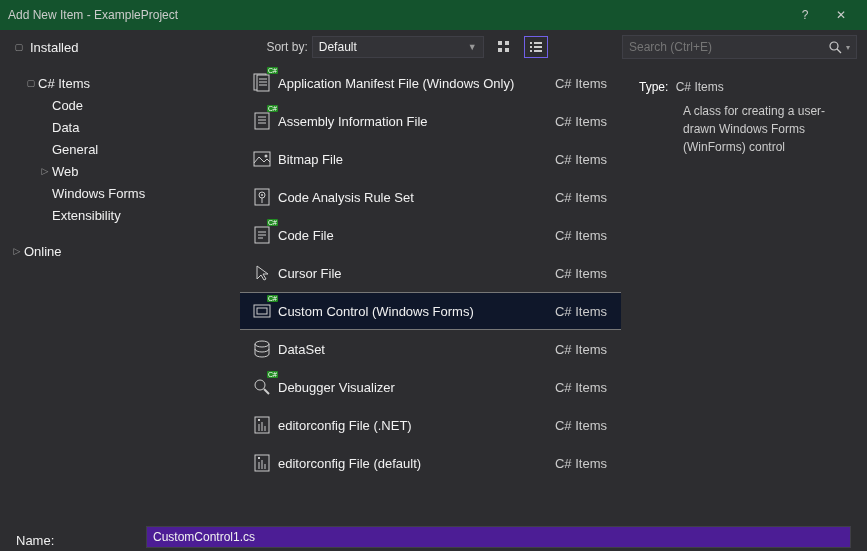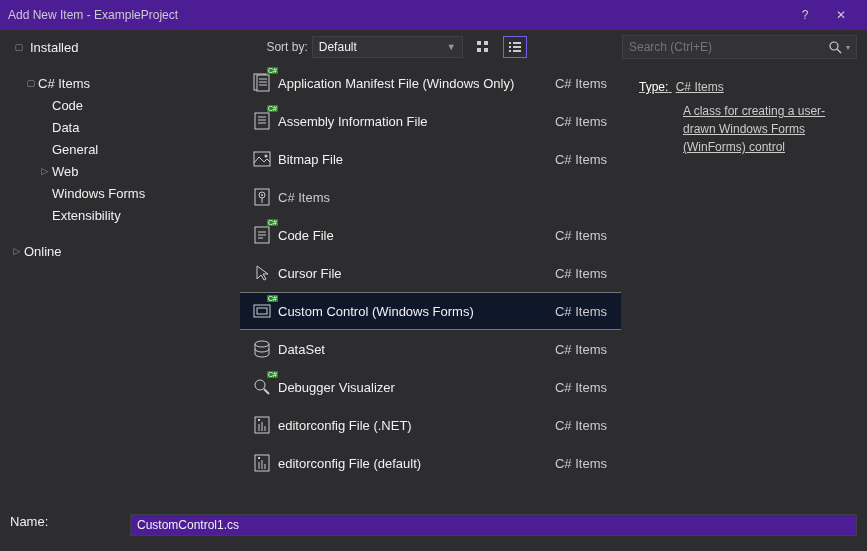--- a/index.html
+++ b/index.html
@@ -1,25 +1,25 @@
 <!DOCTYPE html>
 <html><head>
 <meta charset="utf-8">
 <style>
   * { box-sizing: border-box; margin: 0; padding: 0; font-family: "Segoe UI", Arial, sans-serif; }
   body { background: #2d2d30; color: #f1f1f1; width: 867px; height: 551px; overflow: hidden; font-size: 13px; }
   
-  .titlebar { height: 30px; display: flex; align-items: center; padding: 0 8px; background: #4c1d95; }
+  .titlebar { height: 30px; display: flex; align-items: center; padding: 0 8px; background: #14532d; }
   .titlebar-title { flex: 1; font-size: 12px; color: #ccc; }
   .titlebar-btn { width: 36px; height: 30px; display: flex; align-items: center; justify-content: center; cursor: pointer; font-size: 12px; color: #ccc; }
   
   .toolbar { height: 34px; display: flex; align-items: center; padding: 0 10px; gap: 8px; }
   .installed-label { display: flex; align-items: center; gap: 4px; cursor: pointer; padding-left: 2px; }
   .sortby-label { margin-left: auto; color: #ccc; font-size: 12px; margin-right: -4px; margin-left:180px; }
-  .sortby-combo { height: 22px; background: #333337; border: 1px solid #3f3f46; color: #f1f1f1; padding: 0 6px; width: 151px; display: flex; align-items: center; justify-content: space-between; cursor: pointer; font-size:12px;}
+  .sortby-combo { height: 22px; background: #333337; border: 1px solid #3f3f46; color: #f1f1f1; padding: 0 6px; width: 172px; display: flex; align-items: center; justify-content: space-between; cursor: pointer; font-size:12px;}
   .view-btn { width: 24px; height: 22px; display: flex; align-items: center; justify-content: center; cursor: pointer; border: 1px solid transparent; }
   .view-btn.active { border: 1px solid #7160E8; }
   .spacer-right { flex:1; }
   .search-box { height: 24px; background: #333337; border: 1px solid #3f3f46; display: flex; align-items: center; padding: 0 6px; width: 235px; }
   .search-input { flex: 1; background: transparent; border: none; color: #eab308; outline: none; font-size: 12px; }
   
   .main { display: flex; height: 450px; }
   
   .tree { width: 240px; padding: 8px 0 8px 10px; overflow-y: auto; }
   .tree-item { display: flex; align-items: center; height: 22px; cursor: pointer; font-size: 13px; color: #f1f1f1; }
@@ -33,26 +33,26 @@
   .template-list::-webkit-scrollbar-track { background: #3e3e42; }
   .template-list::-webkit-scrollbar-thumb { background: #686868; }
   .template-list::-webkit-scrollbar-button:single-button { height: 18px; background: #3e3e42; }
   
   .template-item { height: 38px; display: flex; align-items: center; padding: 0 10px; gap: 4px; cursor: pointer; }
   .template-item.selected { background: #0f172a; border-top:1px solid #777; border-bottom:1px solid #777;}
   .template-icon { width: 24px; height: 24px; display: flex; align-items: center; justify-content: center; }
   .template-label { flex: 1; font-size: 13px; }
   .template-cat { font-size: 13px; color: #ccc; padding-right: 4px; }
   
-  .desc-panel { width: 246px; padding: 14px 18px; font-size: 12px; color: #ccc; line-height: 1.5; text-decoration: underline; }
+  .desc-panel { width: 246px; padding: 14px 18px; font-size: 12px; color: #ccc; line-height: 1.5; }
   .desc-type-label { color: #fff; }
   .desc-type-value { color: #ccc; }
   .desc-text { margin-top: 6px; color: #ccc; margin-left: 44px; }
   
-  .name-row { height: 34px; display: flex; align-items: flex-start; padding: 0 10px; gap: 10px; }
+  .name-row { height: 34px; display: flex; align-items: flex-end; padding: 0 16px; gap: 20px; }
   .name-label { width: 110px; font-size: 13px; }
   .name-input { flex: 1; height: 22px; background: #4c1d95; border: 1px solid #3f3f46; color: #f1f1f1; padding: 0 6px; outline: none; font-size: 12px; }
   
   .button-row { height: 48px; display: flex; align-items: center; justify-content: flex-end; padding: 0 14px; gap: 10px; }
   
   svg { display: block; }
   .cs-badge-wrap { position: relative; }
   .cs-badge { position: absolute; top: -4px; right: -4px; font-size: 7px; line-height: 1; background: #228B22; color: #fff; padding: 0 1px; border-radius: 1px; }
 </style>
 </head>
@@ -188,20 +188,21 @@
         </div>
         <div class="template-item">
           <div class="template-icon cs-badge-wrap">
             <svg width="22" height="22" viewBox="0 0 22 22">
               <rect x="4" y="3" width="14" height="16" fill="none" stroke="#ccc"></rect>
               <circle cx="11" cy="9" r="3" fill="none" stroke="#ccc"></circle>
               <circle cx="11" cy="9" r="1" fill="#ccc"></circle>
               <line x1="11" y1="12" x2="11" y2="17" stroke="#ccc"></line>
             </svg>
           </div>
+          <div class="template-label">Code Analysis Rule Set</div>
           <div class="template-cat">C# Items</div>
         </div>
         <div class="template-item">
           <div class="template-icon cs-badge-wrap">
             <svg width="22" height="22" viewBox="0 0 22 22">
               <rect x="4" y="3" width="14" height="16" fill="none" stroke="#ccc"></rect>
               <line x1="7" y1="8" x2="15" y2="8" stroke="#ccc"></line>
               <line x1="7" y1="11" x2="15" y2="11" stroke="#ccc"></line>
               <line x1="7" y1="14" x2="12" y2="14" stroke="#ccc"></line>
             </svg>

